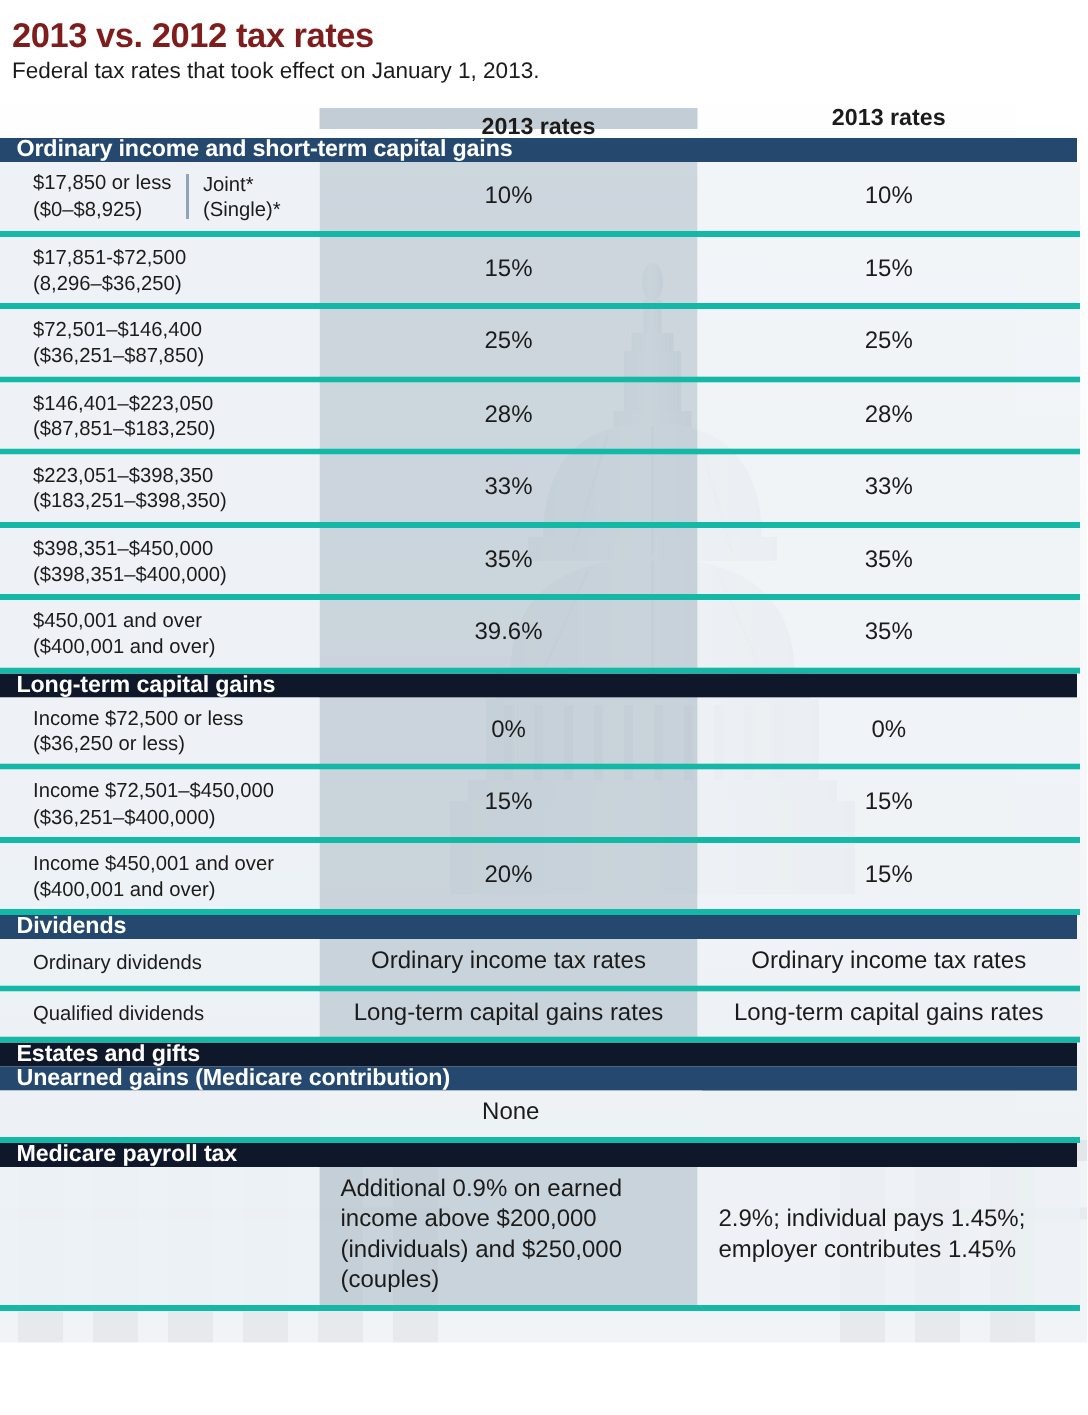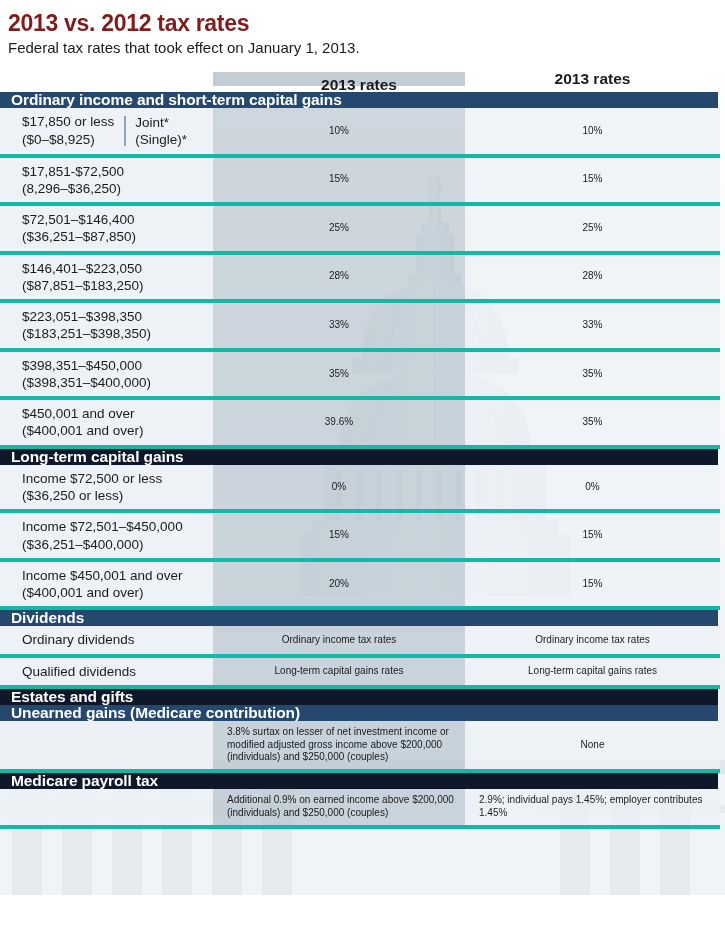--- a/index.html
+++ b/index.html
@@ -124,21 +124,21 @@
   
   .bracket-inner { display: flex; align-items: center; }
   .bracket-amt { white-space: nowrap; }
   .js-divider {
     width: 2px; height: 30px;
     background: #8fa4b8;
     margin: 0 9px 0 10px;
   }
   .js-label { line-height: 1.28; white-space: nowrap; }
 
-  .rate { font-size: 10px; }
+  .rate { font-size: 16px; }
 
   .tworow { line-height: 1.3; }
 </style>
 </head>
 <body>
 
 <svg id="watermark" viewBox="0 0 725 835" preserveAspectRatio="xMidYMid slice">
   <defs>
     <linearGradient id="skyg" x1="0" y1="0" x2="0" y2="1">
       <stop offset="0%" stop-color="#ffffff"></stop>
@@ -339,21 +339,20 @@
           </div>
           <div class="cell c1 rate">Long-term capital gains rates</div>
           <div class="cell c2 rate">Long-term capital gains rates</div>
         </div>
         <div class="secbar red">Estates and gifts</div>
         <div class="secbar blue">Unearned gains (Medicare contribution)</div>
         <div class="row">
           <div class="cell c0 empty">
             <div></div>
           </div>
-          <div class="cell c1 rate left">3.8% surtax on lesser of net investment income or modified adjusted gross income above $200,000 (individuals) and $250,000 (couples)</div>
           <div class="cell c2 rate">None</div>
         </div>
         <div class="secbar red">Medicare payroll tax</div>
         <div class="row">
           <div class="cell c0 empty">
             <div></div>
           </div>
           <div class="cell c1 rate left">Additional 0.9% on earned income above $200,000 (individuals) and $250,000 (couples)</div>
           <div class="cell c2 rate left">2.9%; individual pays 1.45%; employer contributes 1.45%</div>
         </div>

